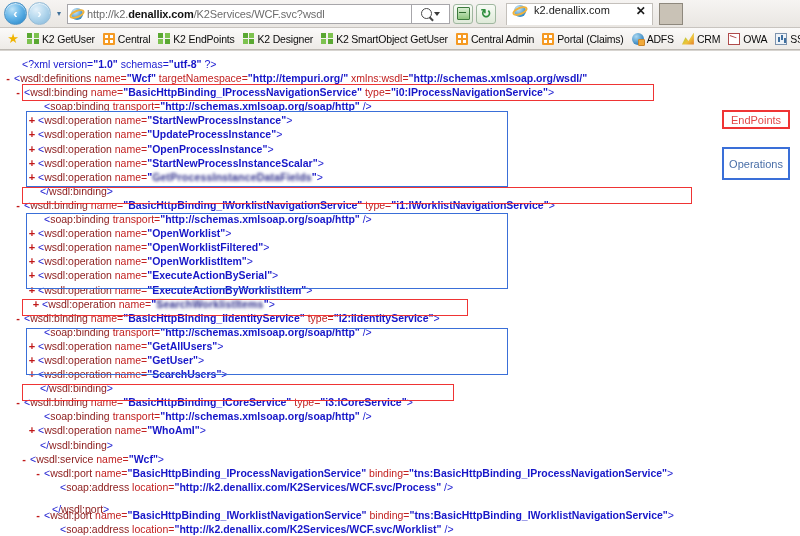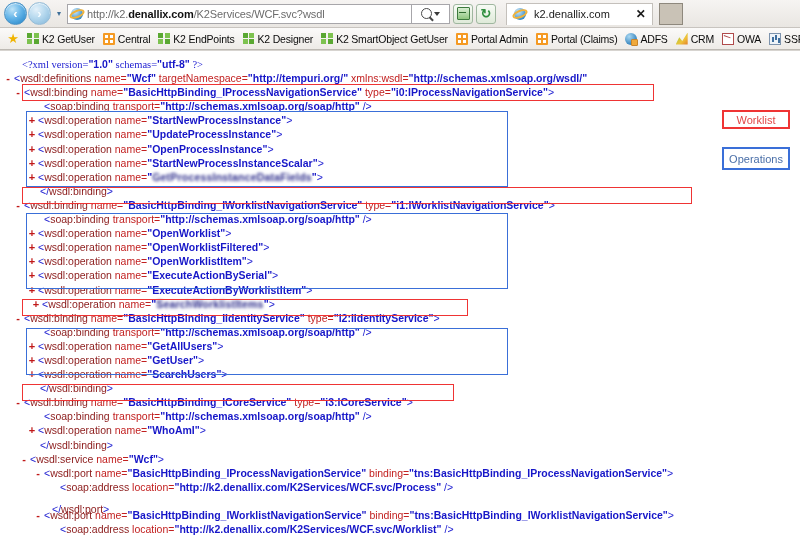--- a/index.html
+++ b/index.html
@@ -91,21 +91,21 @@
   .compat-glyph:after{
     content:"";position:absolute;left:1px;top:4px;width:7px;height:1.4px;background:#2f6b2f;
   }
   .refresh-glyph{
     color:#2f8f3f;font-size:13px;font-weight:bold;line-height:1;
   }
   .tab-strip{
     display:flex;align-items:center;margin-left:10px;height:22px;
   }
   .tab{
-    height:22px;display:flex;align-items:center;gap:4px;
+    height:22px;display:flex;align-items:flex-start;gap:4px;
     padding:0 6px;background:#ffffff;border:1px solid #c4c0bb;border-bottom:none;
     box-sizing:border-box;
   }
   .tab-label{font-size:11px;color:#1b1b1b;white-space:nowrap;}
   .tab-close{
     font-size:12px;font-weight:bold;color:#1a1a1a;margin-left:22px;cursor:default;
   }
   .newtab{
     width:22px;height:20px;margin-left:6px;
     background:#c9c2b6;border:1px solid #8e887d;
@@ -184,21 +184,21 @@
     width:8px;text-align:center;
   }
   .tog.plus{color:#c01818;}
   .tog.minus{color:#c01818;}
   .txt{display:inline-block;}
   
   .br{color:#1a1ad0;}          
   .tag{color:#8b1a1a;}          
   .att{color:#c22020;}          
   .val{color:#1616c8;font-weight:bold;}         
-  .pi{color:#1a1ad0;font-family:Liberation Serif, serif;}
+  .pi{color:#1a1ad0;}
   
   .blur{
     color:#2a2a8a;font-weight:bold;filter:blur(1.4px);
     display:inline-block;letter-spacing:.2px;
   }
   
   .redbox{
     position:absolute;border:1.6px solid #ef3434;background:transparent;
     pointer-events:none;
   }
@@ -304,21 +304,21 @@
         <span class="ico ico-k2">
           <i></i>
           <i></i>
           <i></i>
           <i></i>
         </span>
         <span class="link-label">K2 SmartObject GetUser</span>
       </div>
       <div class="link-item">
         <span class="ico ico-portal"></span>
-        <span class="link-label">Portal Admin</span>
+        <span class="link-label">Central Admin</span>
       </div>
       <div class="link-item">
         <span class="ico ico-portal"></span>
         <span class="link-label">Portal (Claims)</span>
       </div>
       <div class="link-item">
         <span class="ico ico-adfs"></span>
         <span class="link-label">ADFS</span>
       </div>
       <div class="link-item">
@@ -367,23 +367,23 @@
         <div class="ln"><span class="txt" style="margin-left: 40px;"><span class="br">&lt;/</span><span class="tag">wsdl:binding</span><span class="br">&gt;</span></span></div>
         <div class="ln"><span class="tog minus" style="left: 20px;">-</span><span class="txt" style="margin-left: 30px;"><span class="br">&lt;</span><span class="tag">wsdl:service</span> <span class="att">name=</span><span class="val">"Wcf"</span><span class="br">&gt;</span></span></div>
         <div class="ln"><span class="tog minus" style="left: 34px;">-</span><span class="txt" style="margin-left: 44px;"><span class="br">&lt;</span><span class="tag">wsdl:port</span> <span class="att">name=</span><span class="val">"BasicHttpBinding_IProcessNavigationService"</span> <span class="att">binding=</span><span class="val">"tns:BasicHttpBinding_IProcessNavigationService"</span><span class="br">&gt;</span></span></div>
         <div class="ln"><span class="txt" style="margin-left: 60px;"><span class="br">&lt;</span><span class="tag">soap:address</span> <span class="att">location=</span><span class="val">"http://k2.denallix.com/K2Services/WCF.svc/Process"</span> <span class="br">/&gt;</span></span></div>
         <div class="ln"><span class="txt" style="margin-left: 52px; margin-top: 8px;"><span class="br">&lt;/</span><span class="tag">wsdl:port</span><span class="br">&gt;</span></span></div>
         <div class="ln"><span class="tog minus" style="left: 34px;">-</span><span class="txt" style="margin-left: 44px;"><span class="br">&lt;</span><span class="tag">wsdl:port</span> <span class="att">name=</span><span class="val">"BasicHttpBinding_IWorklistNavigationService"</span> <span class="att">binding=</span><span class="val">"tns:BasicHttpBinding_IWorklistNavigationService"</span><span class="br">&gt;</span></span></div>
         <div class="ln"><span class="txt" style="margin-left: 60px;"><span class="br">&lt;</span><span class="tag">soap:address</span> <span class="att">location=</span><span class="val">"http://k2.denallix.com/K2Services/WCF.svc/Worklist"</span> <span class="br">/&gt;</span></span></div>
       </div>
 
     <div class="legend ep" style="right:10px;top:59px;width:68px;height:19px;">
-      <span>Worklist</span>
-    </div>
-    <div class="legend op" style="right:10px;top:96px;width:68px;height:23px;">
+      <span>EndPoints</span>
+    </div>
+    <div class="legend op" style="right:10px;top:96px;width:68px;height:33px;">
       <span>Operations</span>
     </div>
   <div class="redbox" style="top: 33px; left: 22px; width: 630px; height: 15px;"></div>
       <div class="redbox" style="top: 136px; left: 22px; width: 668px; height: 15px;"></div>
       <div class="redbox" style="top: 248px; left: 22px; width: 444px; height: 15px;"></div>
       <div class="redbox" style="top: 333px; left: 22px; width: 430px; height: 15px;"></div>
       <div class="bluebox" style="top: 60px; left: 26px; width: 480px; height: 74px;"></div>
       <div class="bluebox" style="top: 162px; left: 26px; width: 480px; height: 74px;"></div>
       <div class="bluebox" style="top: 277px; left: 26px; width: 480px; height: 45px;"></div>
     </div>

